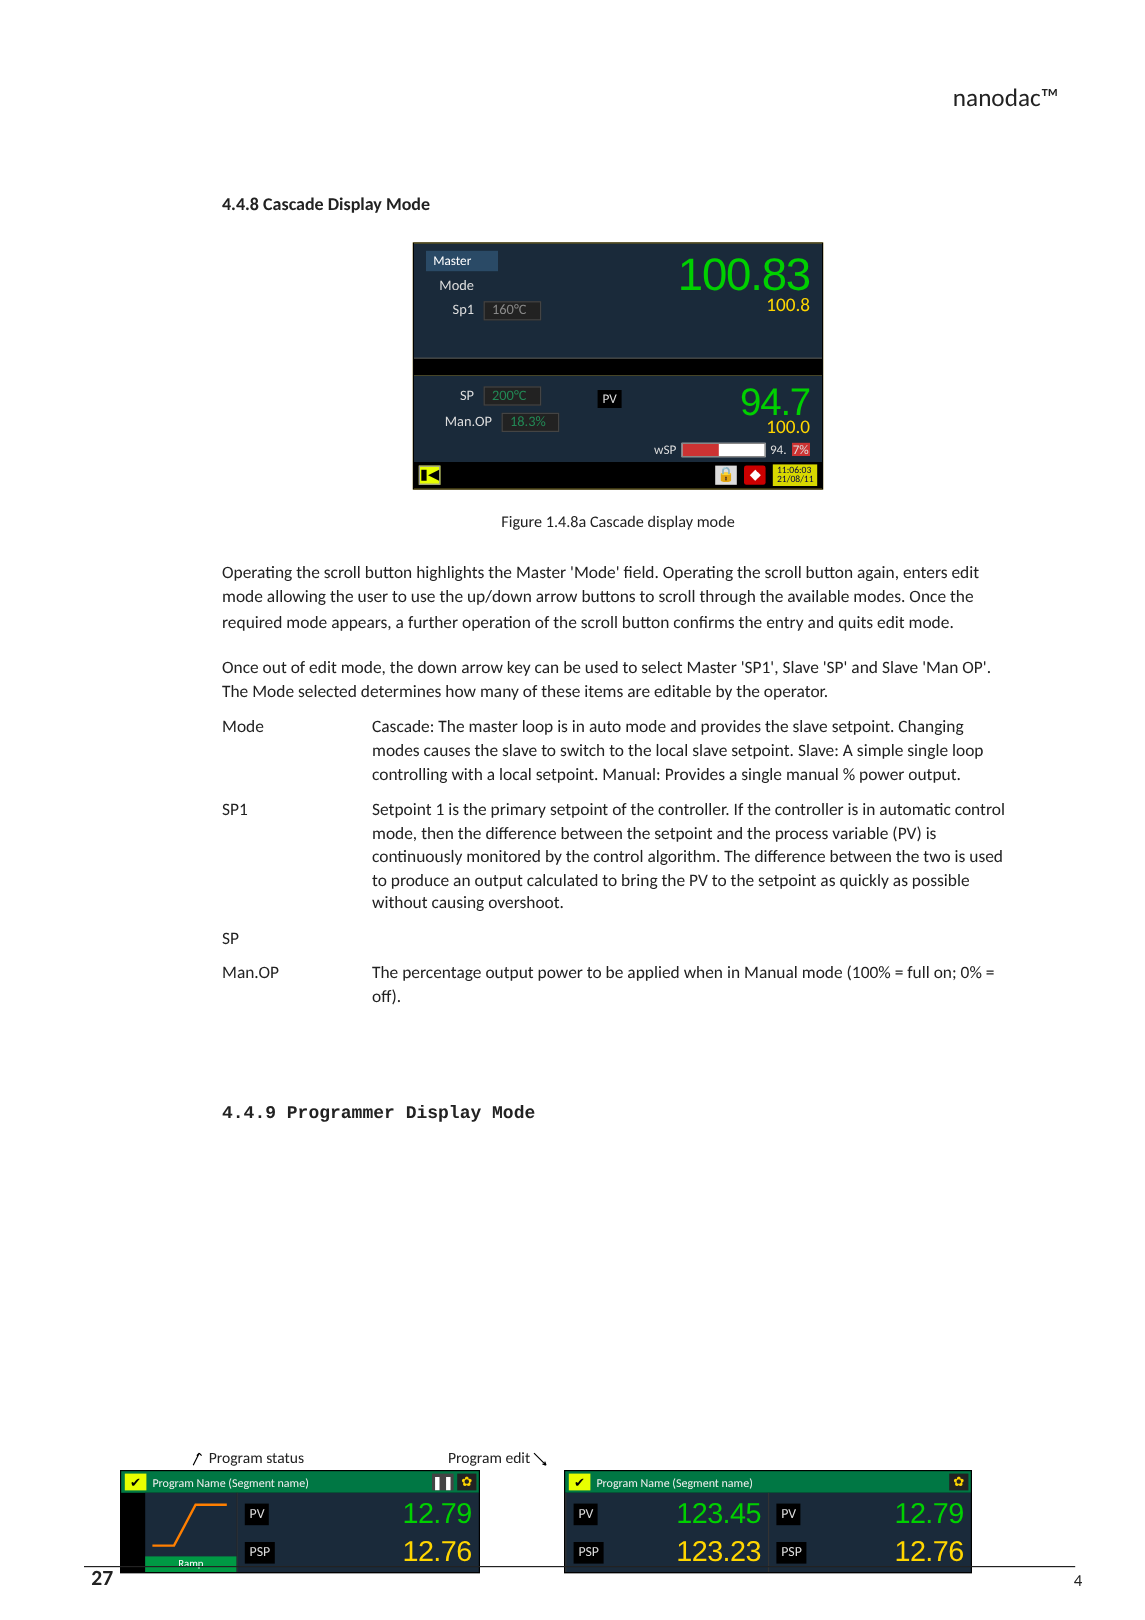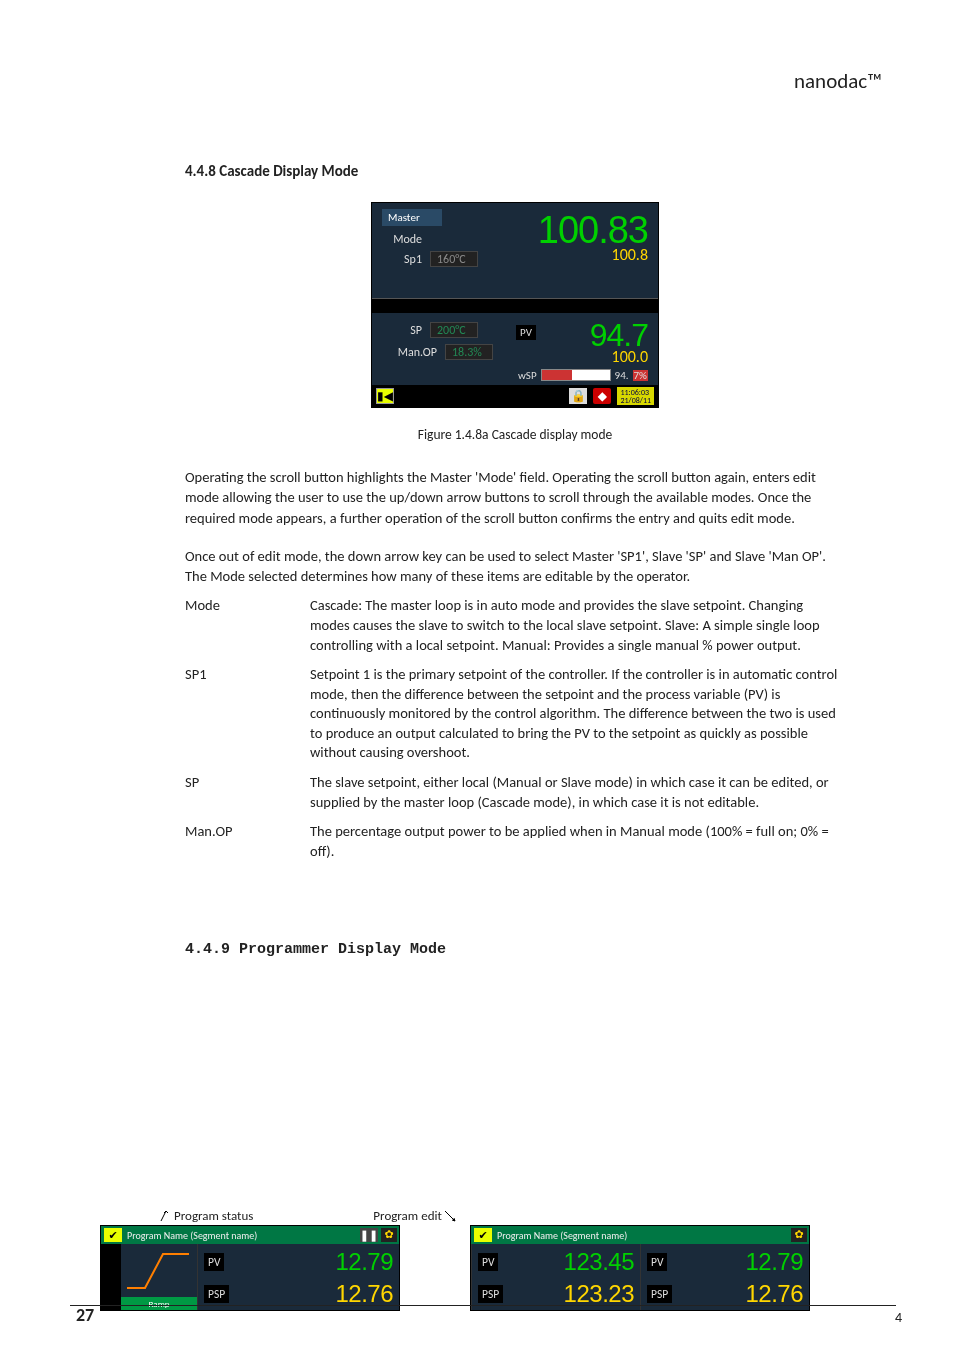--- a/index.html
+++ b/index.html
@@ -28,21 +28,21 @@
   .defs .term { width: 125px; flex-shrink: 0; }
   .defs .desc { flex: 1; line-height: 1.35; }
   .note {
     margin: 26px 0 0 36px; width: 600px;
     border-top: 1px solid #c33; border-bottom: 1px solid #c33;
     padding: 6px 2px; color: #c33; font-size: 14.5px; line-height: 1.35;
   }
 
   
   .cascade-fig {
-    width: 288px; margin: 0 auto 12px; border: 1px solid #000;
+    width: 342px; margin: 0 auto 12px; border: 1px solid #000;
     background: #fde047; font-size: 12px;
   }
   .cascade-fig * { line-height: 1; }
   .cf-top {
     background: #1a2a3a; min-height: 96px; border-bottom: 1px solid #555;
     display: flex;
   }
   .cf-top-l {
     width: 155px; padding: 6px 6px 6px 10px; color: #fff;
   }
@@ -58,21 +58,21 @@
   }
   .cf-top-r { flex: 1; padding: 8px 10px 0 0; text-align: right; }
   .cf-big { font-family: Arial, sans-serif; font-size: 38px; color: #00d000; font-weight: 500; letter-spacing: -1px; }
   .cf-sub { font-size: 16px; color: #ffd600; margin-top: -2px; }
   .cf-spacer { height: 14px; background: #000; }
   .cf-bot { background: #1a2a3a; display:flex; padding-bottom:4px; }
   .cf-bot-l { width: 155px; padding: 6px 6px 0 10px; color:#fff; }
   .cf-bot-r { flex:1; text-align:right; padding: 6px 10px 0 0; position:relative; }
   .cf-pvlbl { position:absolute; left: -2px; top: 12px; font-size: 11px; color: #ddd; background:#000; padding:2px 4px; }
   .cf-wsp-row {
-    display:flex; align-items:center; justify-content:flex-end; gap:4px; margin-top:4px;
+    display:flex; align-items:flex-start; justify-content:flex-end; gap:4px; margin-top:4px;
     font-size: 11px; color:#ddd;
   }
   .cf-wsp-row .bar {
     display:inline-block; height:12px; background:#fff; border:1px solid #888;
     position:relative;
   }
   .cf-wsp-row .bar .fill { position:absolute; left:0; top:0; bottom:0; background:#c33; }
   .cf-status {
     background:#000; height:22px; display:flex; align-items:center; gap:6px;
     padding: 0 4px;
@@ -199,21 +199,20 @@
         <div class="desc">Cascade:  The master loop is in auto mode and provides the slave setpoint.  Changing modes causes the slave to switch to the local slave setpoint.
 Slave:  A simple single loop controlling with a local setpoint.
 Manual:  Provides a single manual % power output.</div>
       </div>
     <div class="row">
         <div class="term">SP1</div>
         <div class="desc">Setpoint 1 is the primary setpoint of the controller.   If the controller is in automatic control mode, then the difference between the setpoint and the process variable (PV) is continuously monitored by the control algorithm.  The difference between the two is used to produce an output calculated to bring the PV to the setpoint as quickly as possible without causing overshoot.</div>
       </div>
     <div class="row">
         <div class="term">SP</div>
-        <div class="desc">The slave setpoint, either local (Manual or Slave mode) in which case it can be edited, or supplied by the master loop (Cascade mode), in which case it is not editable.</div>
       </div>
     <div class="row">
         <div class="term">Man.OP</div>
         <div class="desc">The percentage output power to be applied when in Manual mode (100% = full on; 0% = off).</div>
       </div>
   </div>
 
 
   <div class="h4" style="margin-top:80px;font-family:Liberation Mono, monospace;">4.4.9 Programmer Display Mode</div>
 </div>

